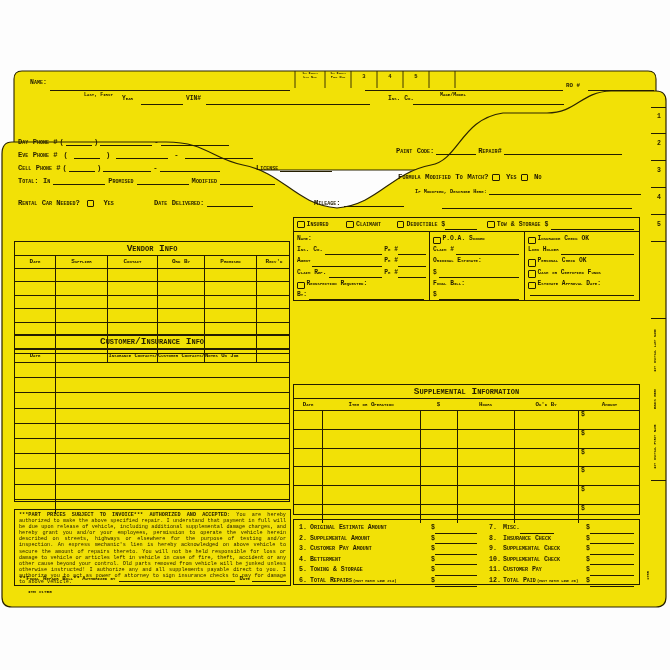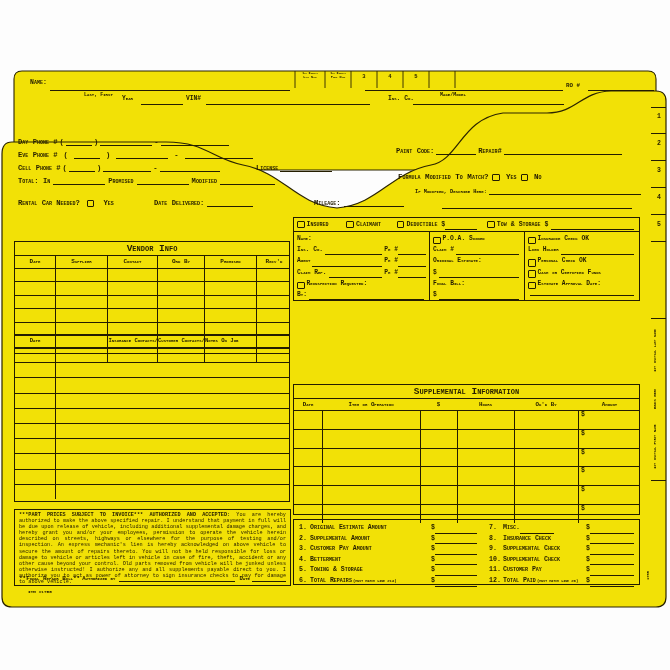--- a/index.html
+++ b/index.html
@@ -212,20 +212,21 @@
         <i class="c1"></i>
         <i class="c2"></i>
         <i class="c3"></i>
         <i class="c4"></i>
         <i class="c5"></i>
         <i class="c6"></i>
       </div>
   </div>
 
   <div class="box" style="left:14px;top:334px;width:276px;height:168px;">
+    <div class="tbar" style="line-height:14px;">Customer/Insurance Info</div>
     <div class="hdr" style="height:12px;line-height:12px;font-size:5.6px;">
       <i class="d1">Date</i>
       <i class="d2">Insurance Contacts/Customer Contacts/Notes On Job</i>
     </div>
     <div class="gr" style="height:14.2px;">
         <i class="d1"></i>
         <i class="d2"></i>
       </div>
     <div class="gr" style="height:14.2px;">
         <i class="d1"></i>

